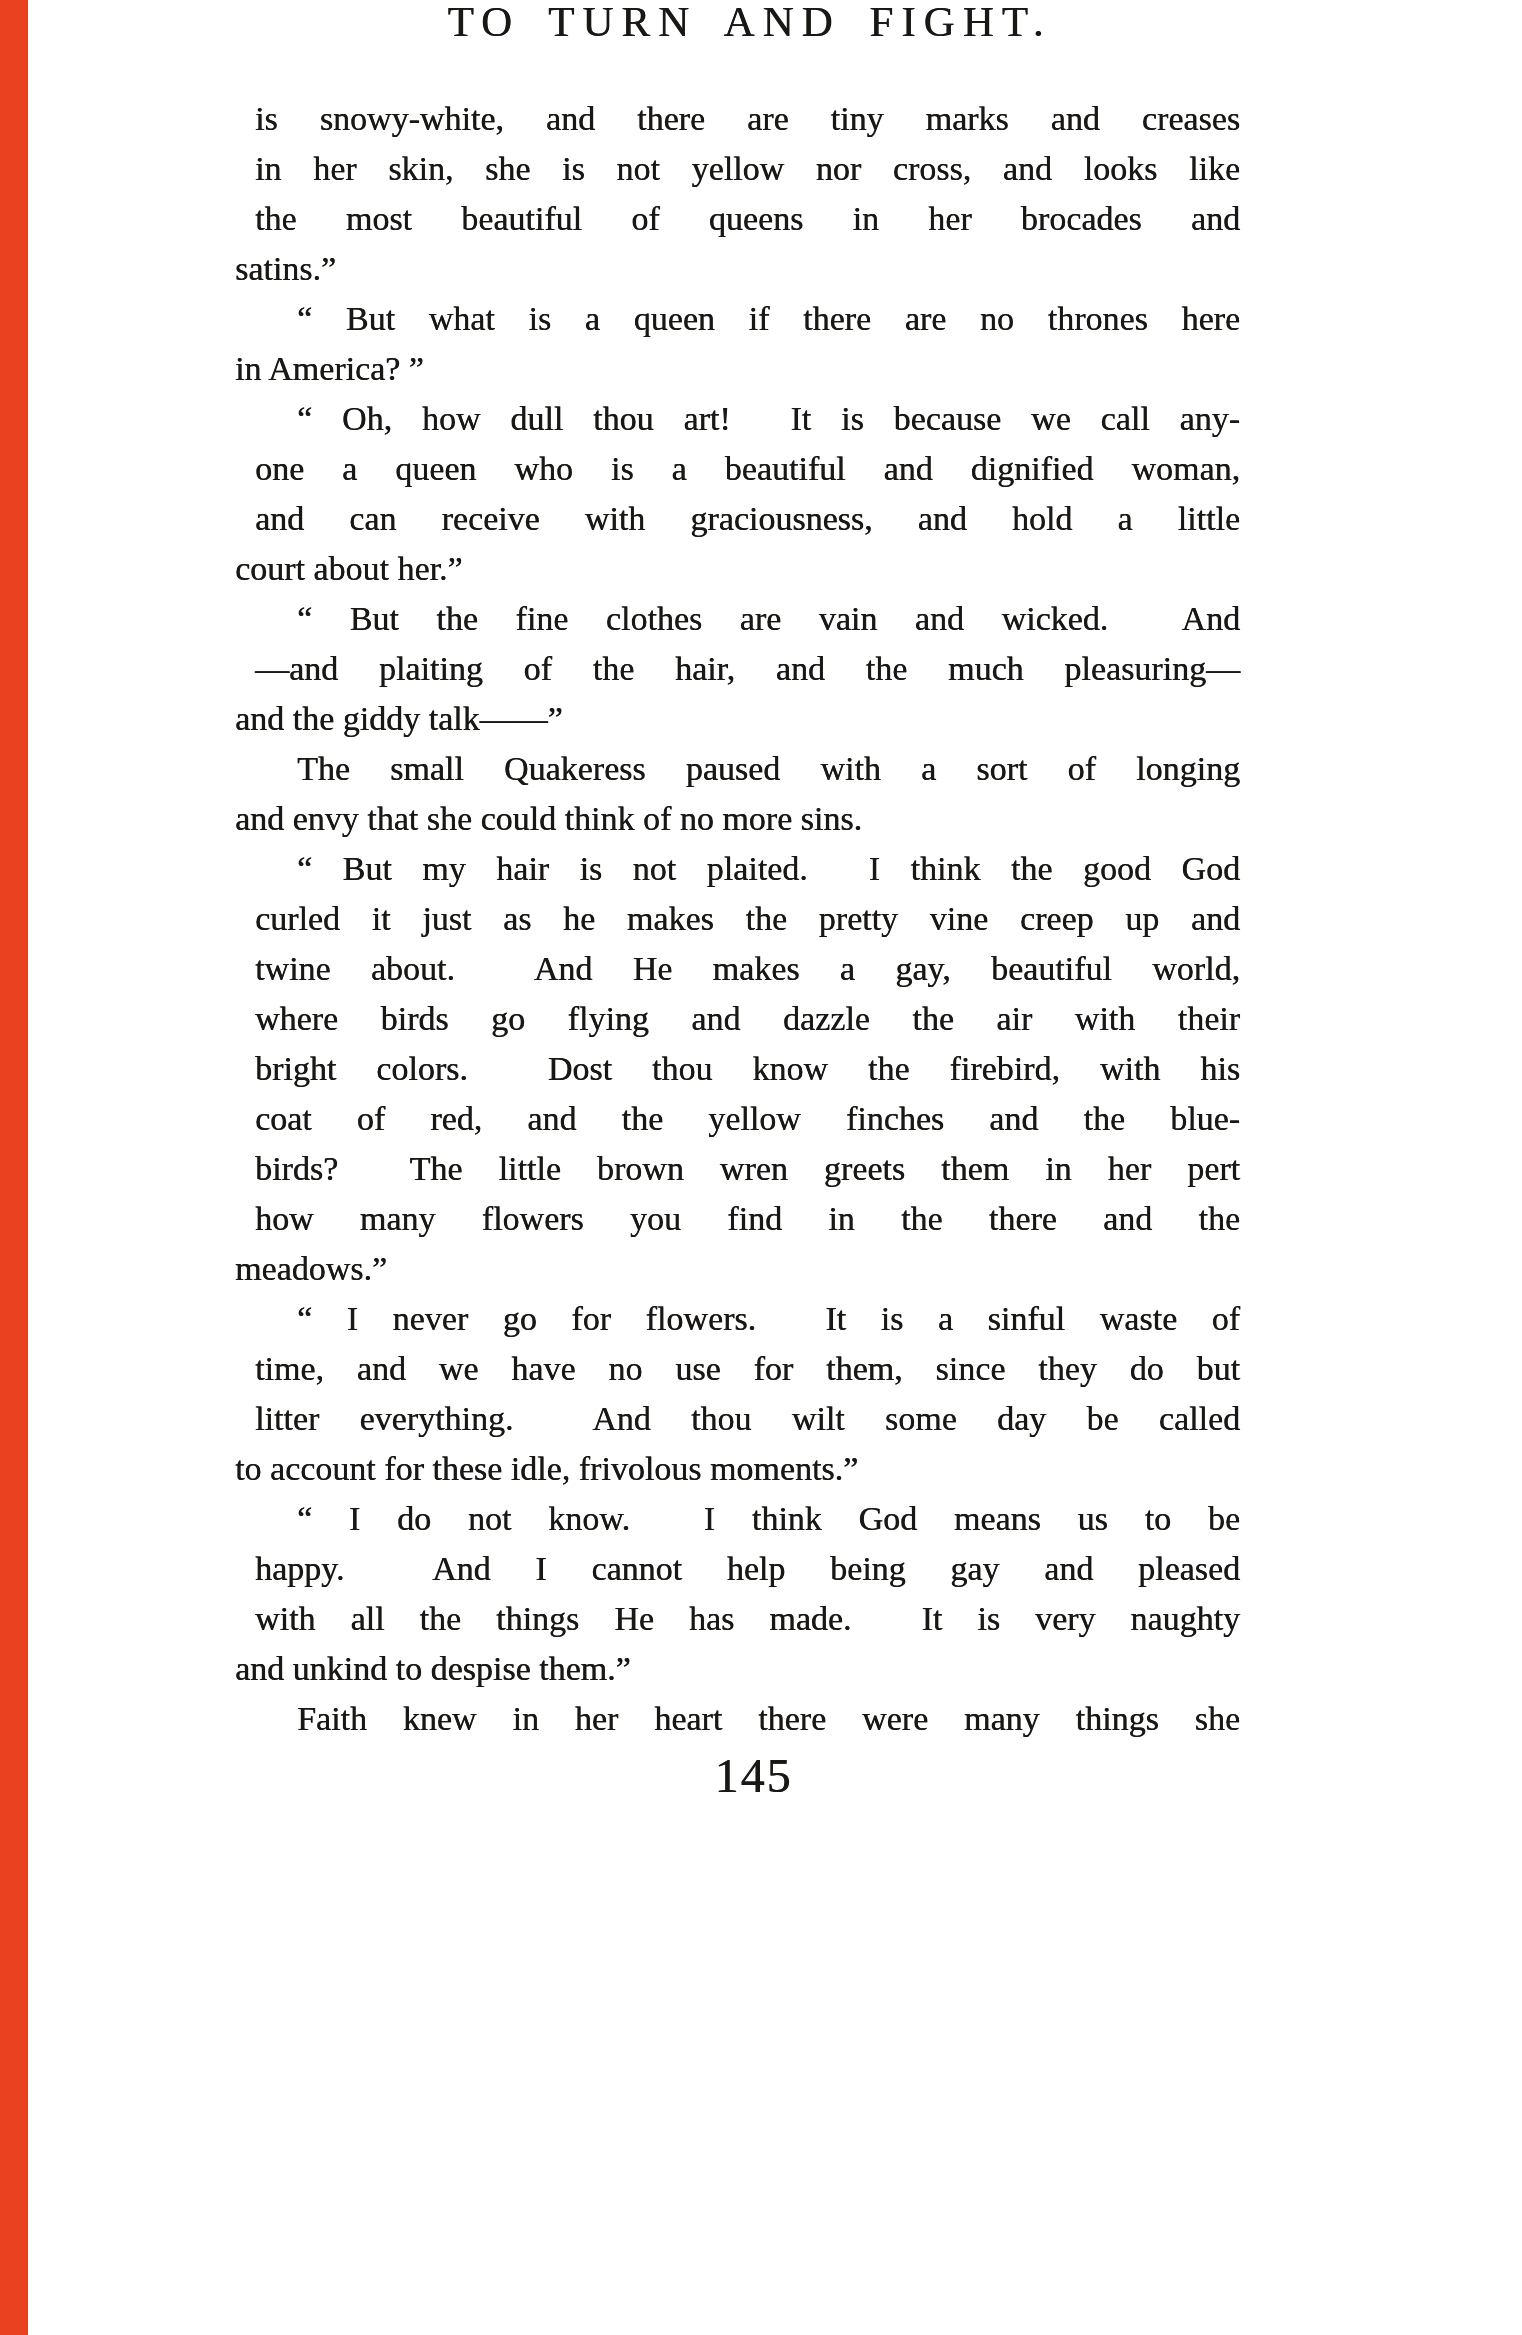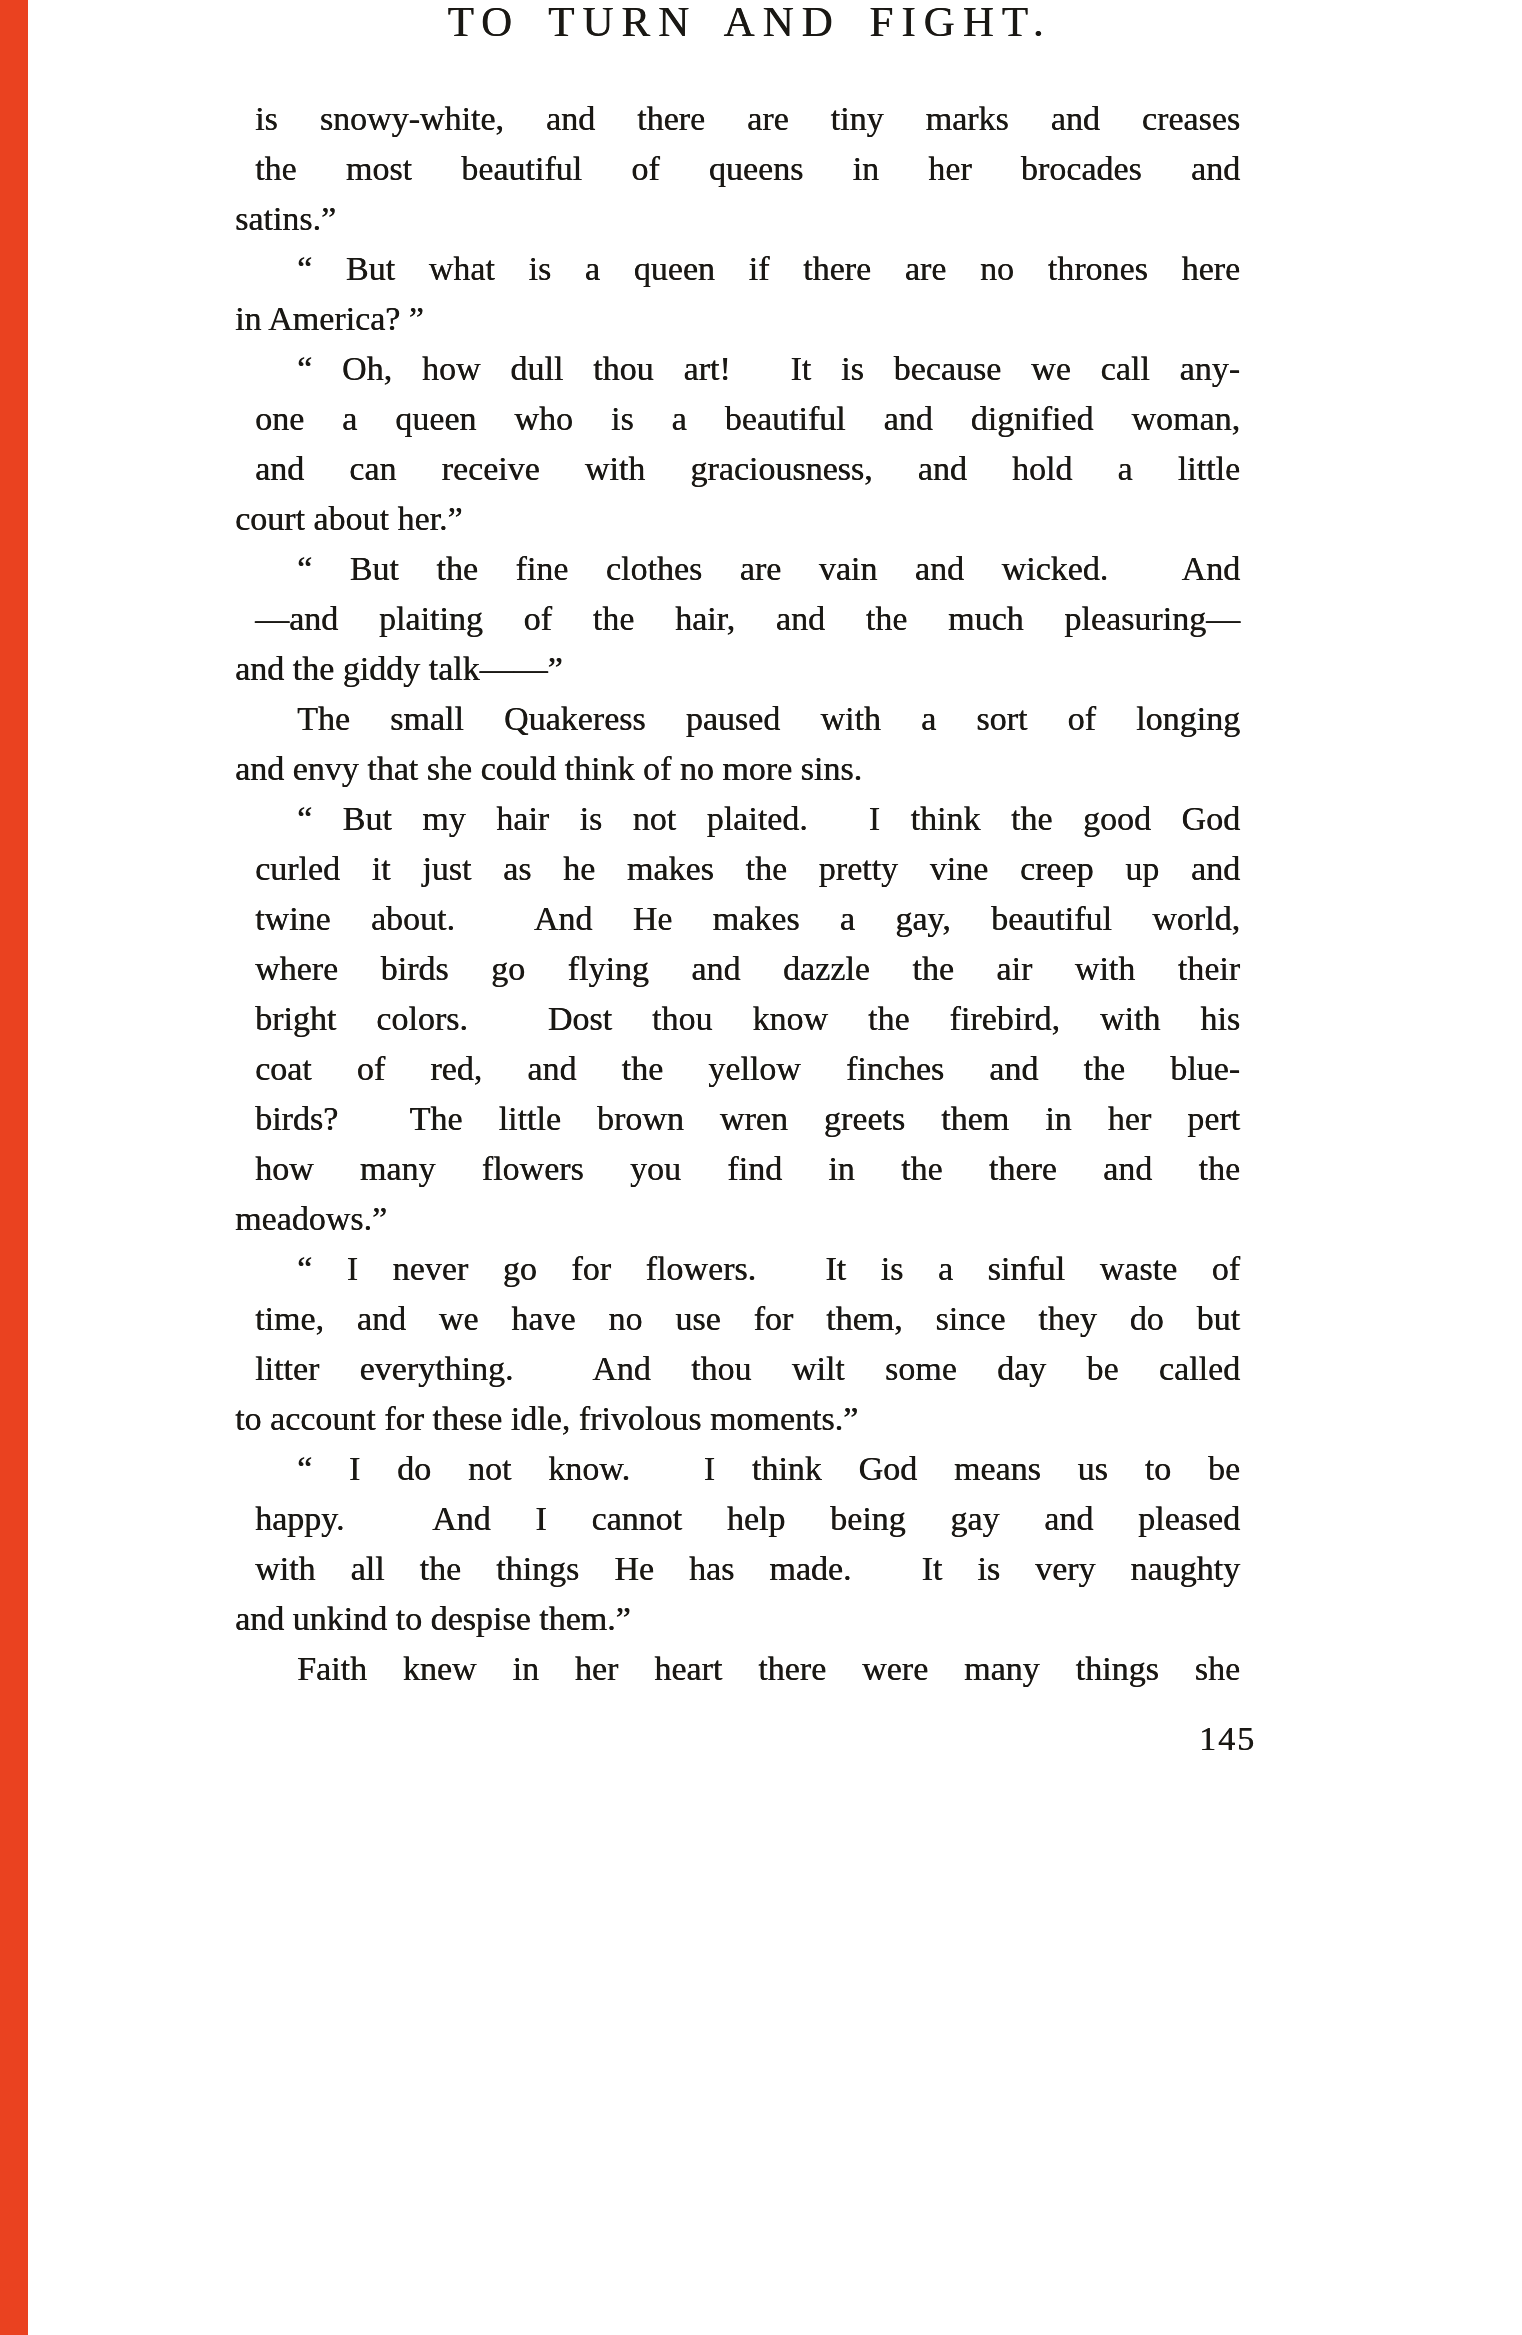--- a/index.html
+++ b/index.html
@@ -40,38 +40,39 @@
     text-shadow:0.4px 0 0 currentColor;
   }
   .line.just {
     white-space:normal;
     text-align:justify;
     text-align-last:justify;
     margin-left:20px;
   }
   .line.indent { text-indent:42px; }
   .page-number {
-    margin-top:25px;
+    margin-top:12px;
     line-height:40px;
-    font-size:34px;
+    font-size:48px;
     letter-spacing:2px;
-    text-align:right;
+    text-align:center;
     transform:translateX(16px);
     text-shadow:0.4px 0 0 currentColor;
   }
 </style>
 </head>
 <body>
 
 <div class="page" style="--paper: #ffffff; --ink: #1a1814; --edge: #ea4220;">
   <div class="spine-stripe"></div>
   <div class="content">
     <div class="running-head">TO TURN AND FIGHT.</div>
     <div class="body-text">
         <div class="line just">is snowy-white, and there are tiny marks and creases</div>
+        <div class="line just">in her skin, she is not yellow nor cross, and looks like</div>
         <div class="line just">the most beautiful of queens in her brocades and</div>
         <div class="line">satins.”</div>
         <div class="line just indent">“ But what is a queen if there are no thrones here</div>
         <div class="line">in America? ”</div>
         <div class="line just indent">“ Oh, how dull thou art!&nbsp; It is because we call any-</div>
         <div class="line just">one a queen who is a beautiful and dignified woman,</div>
         <div class="line just">and can receive with graciousness, and hold a little</div>
         <div class="line">court about her.”</div>
         <div class="line just indent">“ But the fine clothes are vain and wicked.&nbsp; And</div>
         <div class="line just">—and plaiting of the hair, and the much pleasuring—</div>

